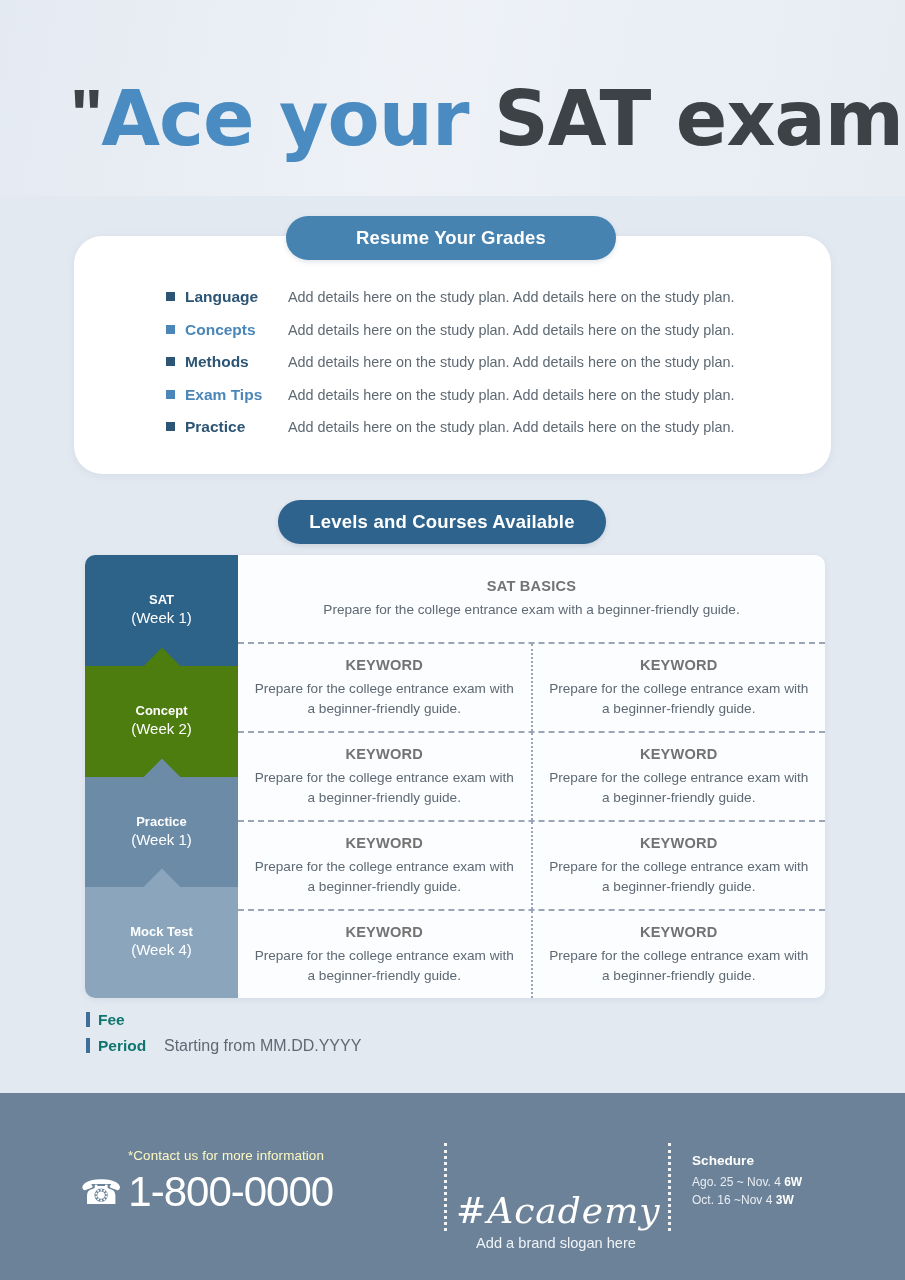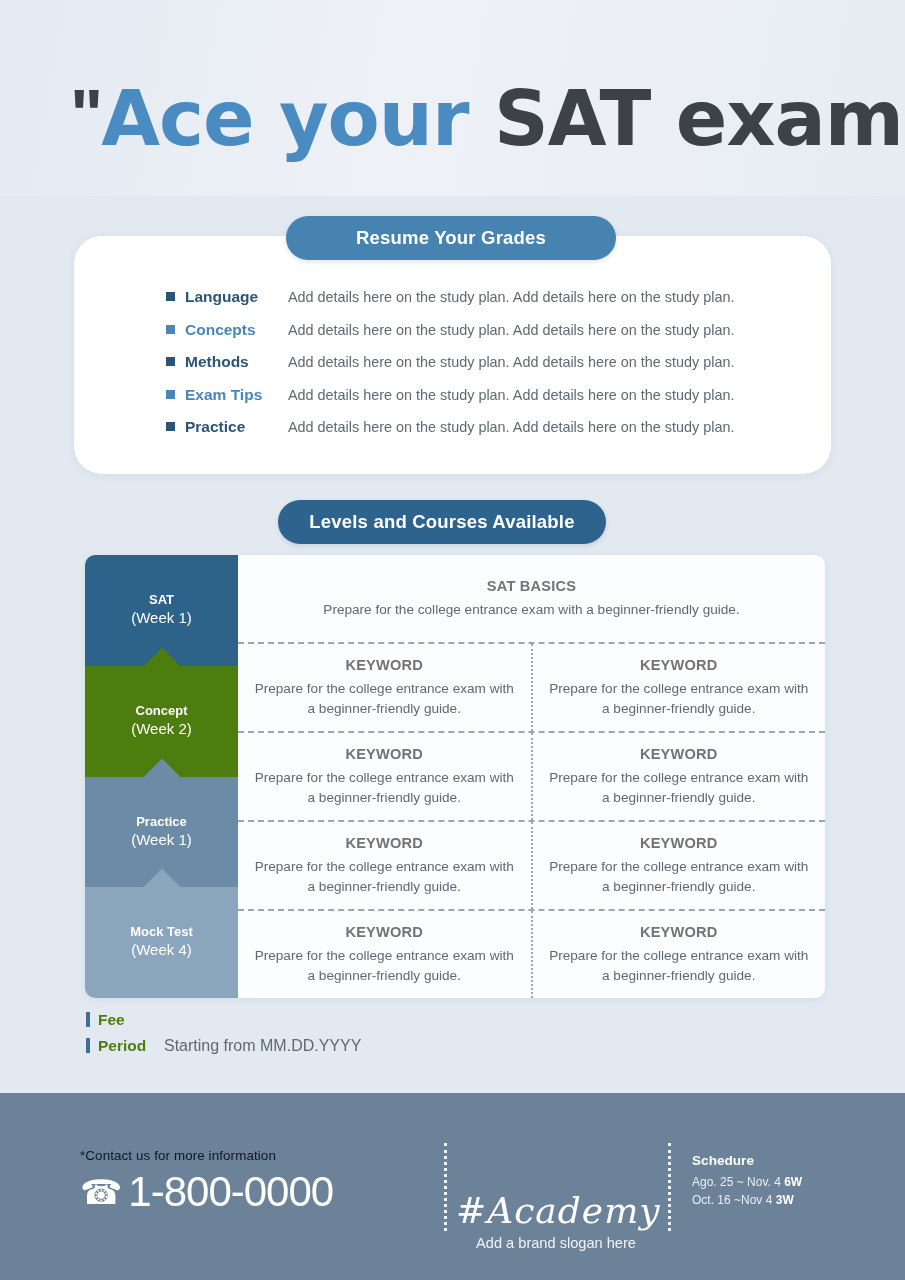--- a/index.html
+++ b/index.html
@@ -206,21 +206,21 @@
     width: 4px; height: 15px;
     background: #3d6f99;
     margin-right: 8px;
     position: relative;
     top: 2px;
     flex: 0 0 auto;
   }
   .meta-key {
     font-size: 15.5px;
     font-weight: 700;
-    color: #4d7c0f;
+    color: #0f766e;
     width: 66px;
     flex: 0 0 auto;
   }
   .meta-val {
     font-size: 16px;
     color: #5e6973;
     white-space: nowrap;
   }
 
   
@@ -231,23 +231,24 @@
     height: 187px;
     background: #6c8298;
     color: #ffffff;
   }
   .contact {
     position: absolute;
     left: 80px; top: 55px;
   }
   .contact-note {
     font-size: 13.4px;
-    color: #0f172a;
+    color: #fef9c3;
     margin-bottom: 8px;
     letter-spacing: 0.1px;
+    margin-left: 48px;
   }
   .contact-line {
     display: flex;
     align-items: center;
   }
   .phone-icon {
     font-size: 34px;
     line-height: 1;
     margin-right: 6px;
     color: #ffffff;

